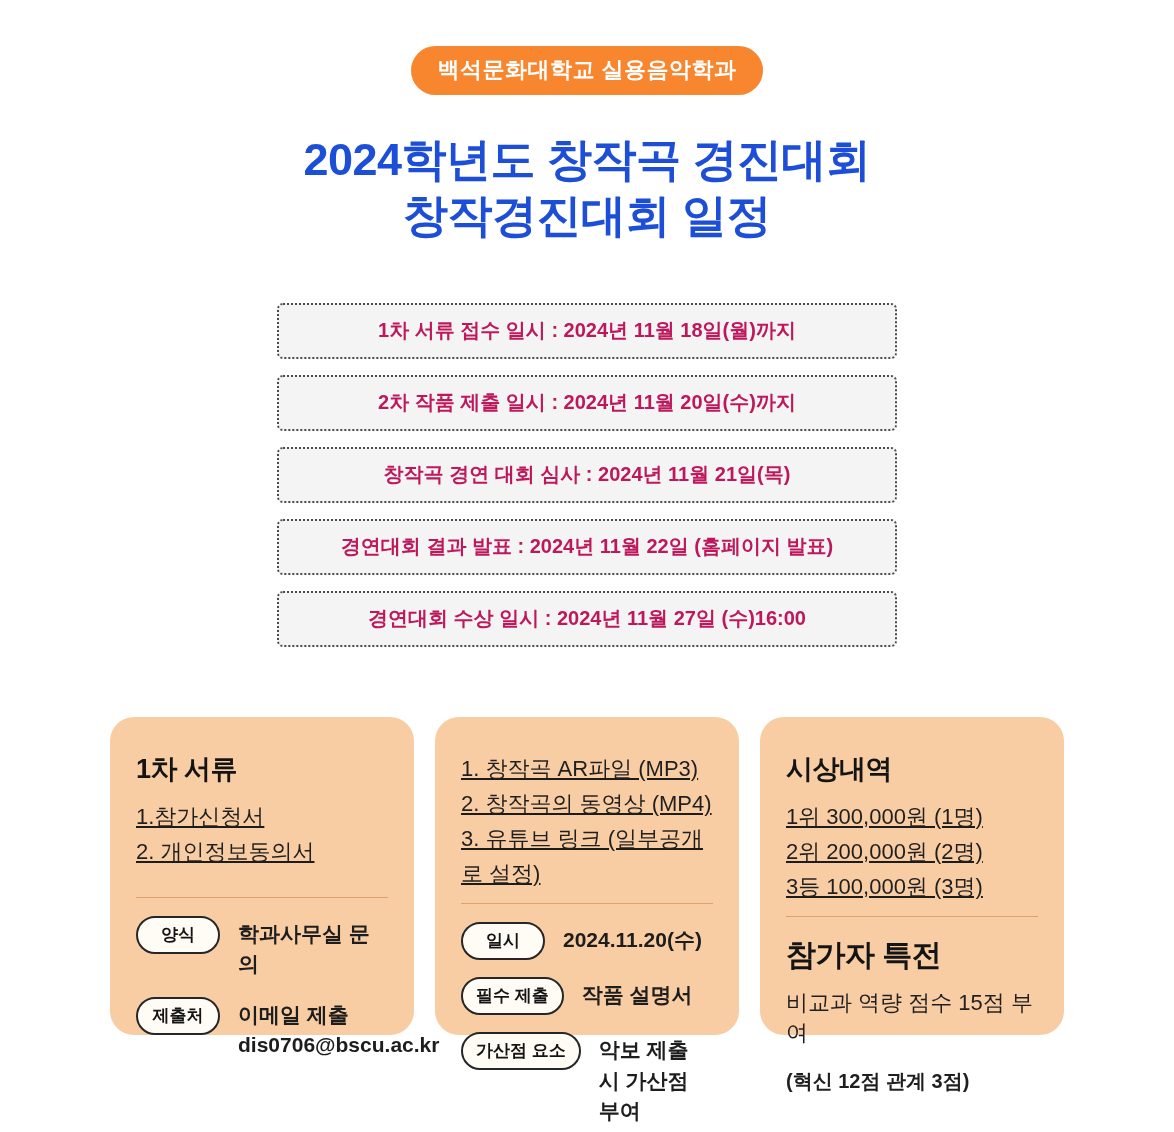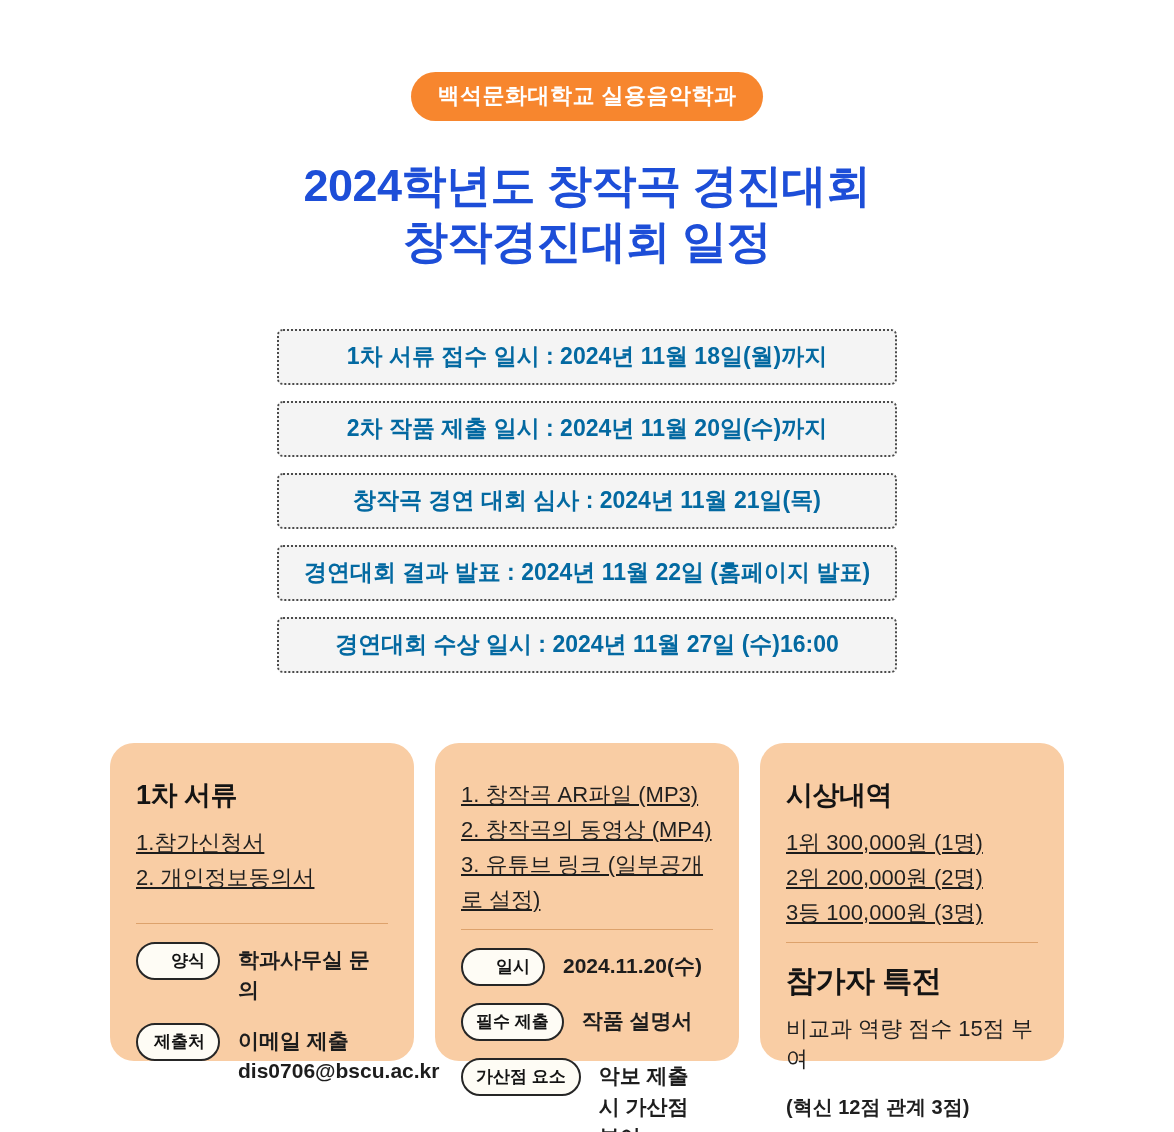--- a/index.html
+++ b/index.html
@@ -4,21 +4,21 @@
 <style>
   * { margin: 0; padding: 0; box-sizing: border-box; }
   html, body {
     width: 1174px;
     height: 1132px;
     background: #ffffff;
     font-family: "Liberation Sans", "DejaVu Sans", sans-serif;
     color: #1c1c1c;
     overflow: hidden;
   }
-  .poster { width: 1174px; height: 1132px; padding-top: 72px; }
+  .poster { width: 1174px; height: 1132px; padding-top: 46px; }
 
   
   .badge {
     width: fit-content;
     margin: 0 auto;
     background: #f7862e;
     color: #ffffff;
     font-size: 22px;
     font-weight: 700;
     padding: 9px 26px 10px;
@@ -42,23 +42,23 @@
   .schedule-box {
     width: 620px;
     height: 56px;
     margin: 0 auto 16px;
     background: #f4f4f4;
     border: 2px dotted #4b4b4b;
     border-radius: 6px;
     display: flex;
     align-items: center;
     justify-content: center;
-    font-size: 23px;
+    font-size: 20px;
     font-weight: 700;
-    color: #0369a1;
+    color: #be185d;
   }
 
   
   .cards {
     margin-top: 70px;
     display: flex;
     justify-content: center;
     gap: 21px;
   }
   .card {
@@ -93,21 +93,21 @@
     align-items: flex-start;
     gap: 18px;
     margin-bottom: 17px;
   }
   .pill {
     background: #fefcf5;
     border: 2px solid #262626;
     border-radius: 999px;
     min-width: 84px;
     padding: 5px 13px 6px;
-    text-align: right;
+    text-align: center;
     font-size: 17px;
     font-weight: 700;
     color: #141414;
     white-space: nowrap;
     flex: 0 0 auto;
   }
   .row-text {
     font-size: 21px;
     font-weight: 600;
     color: #1d1d1d;

